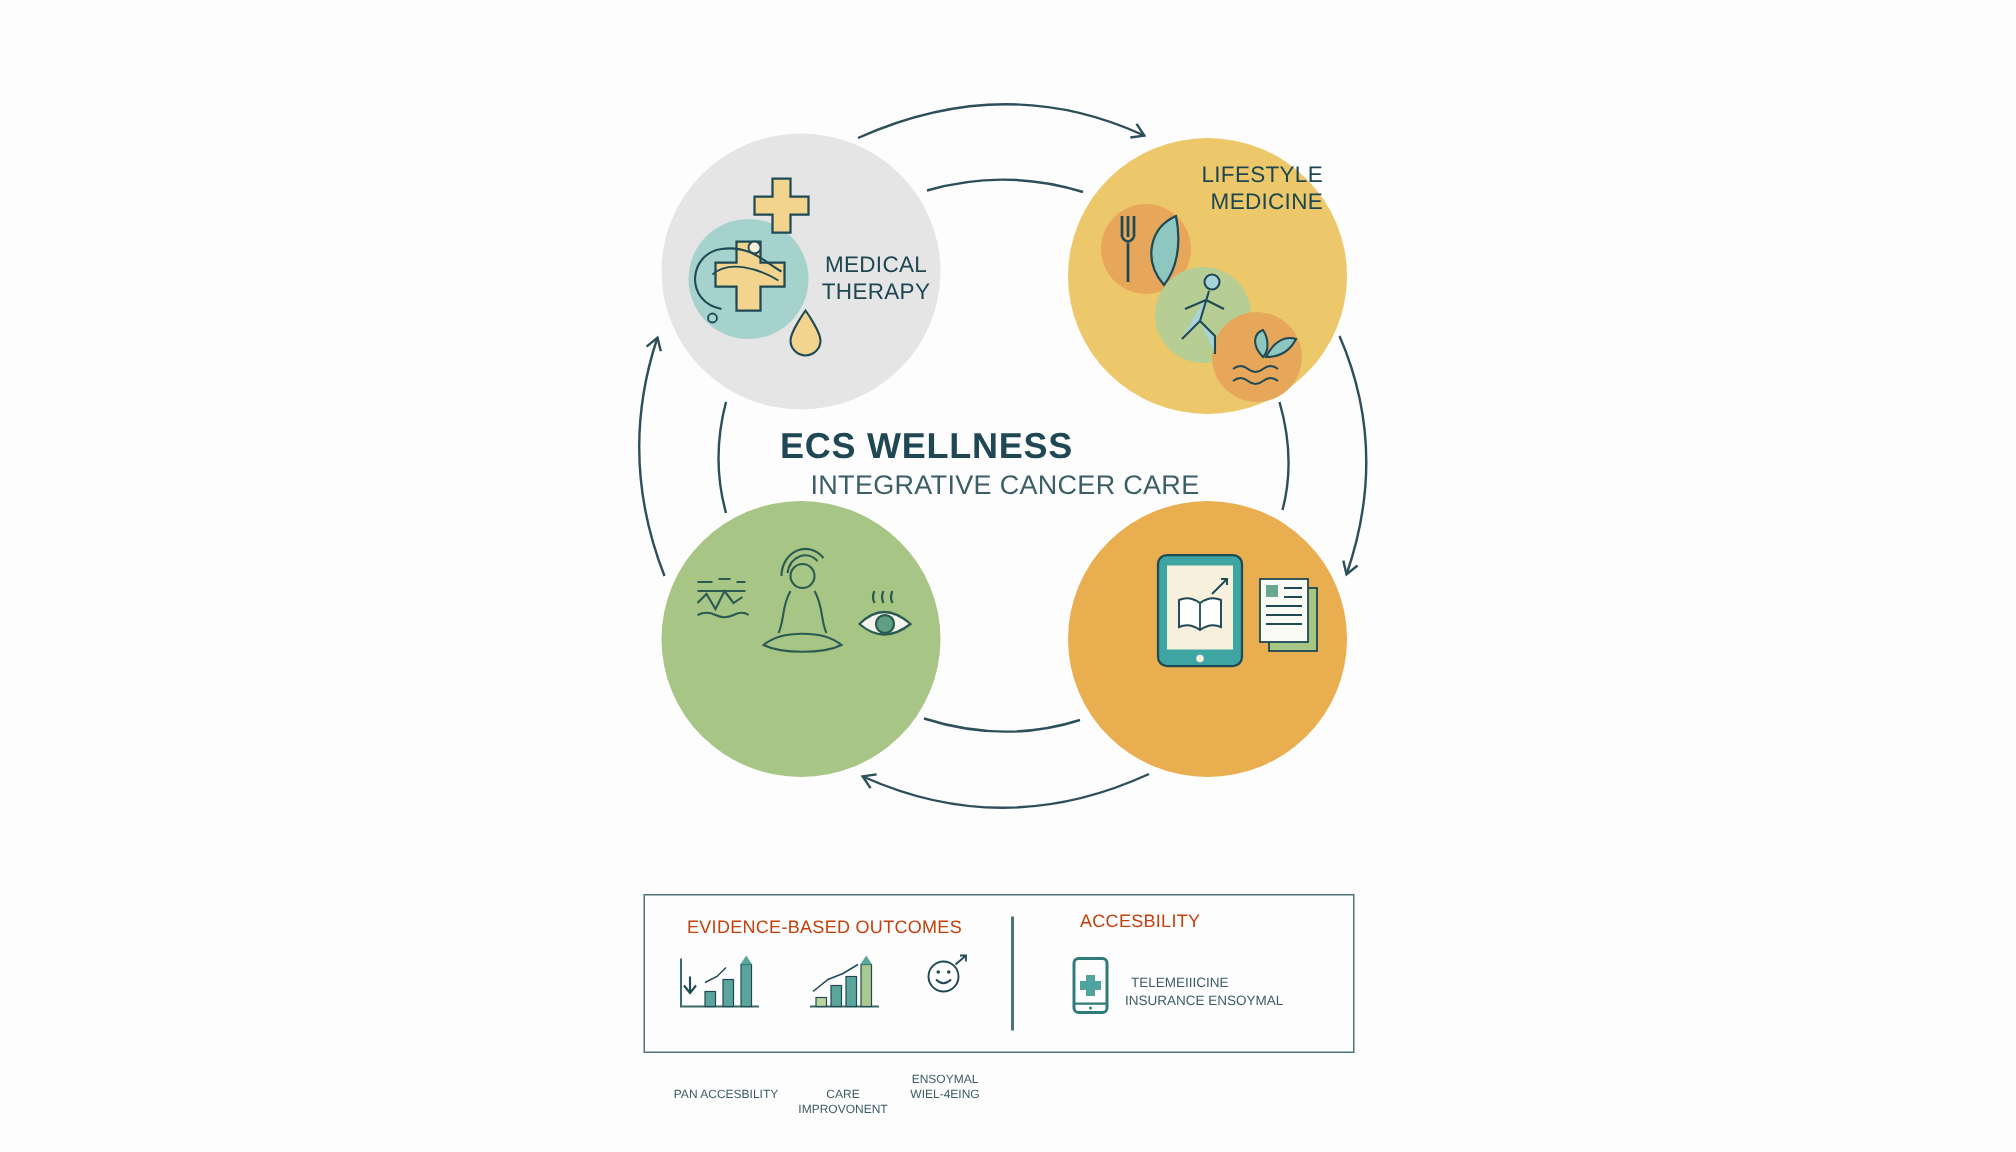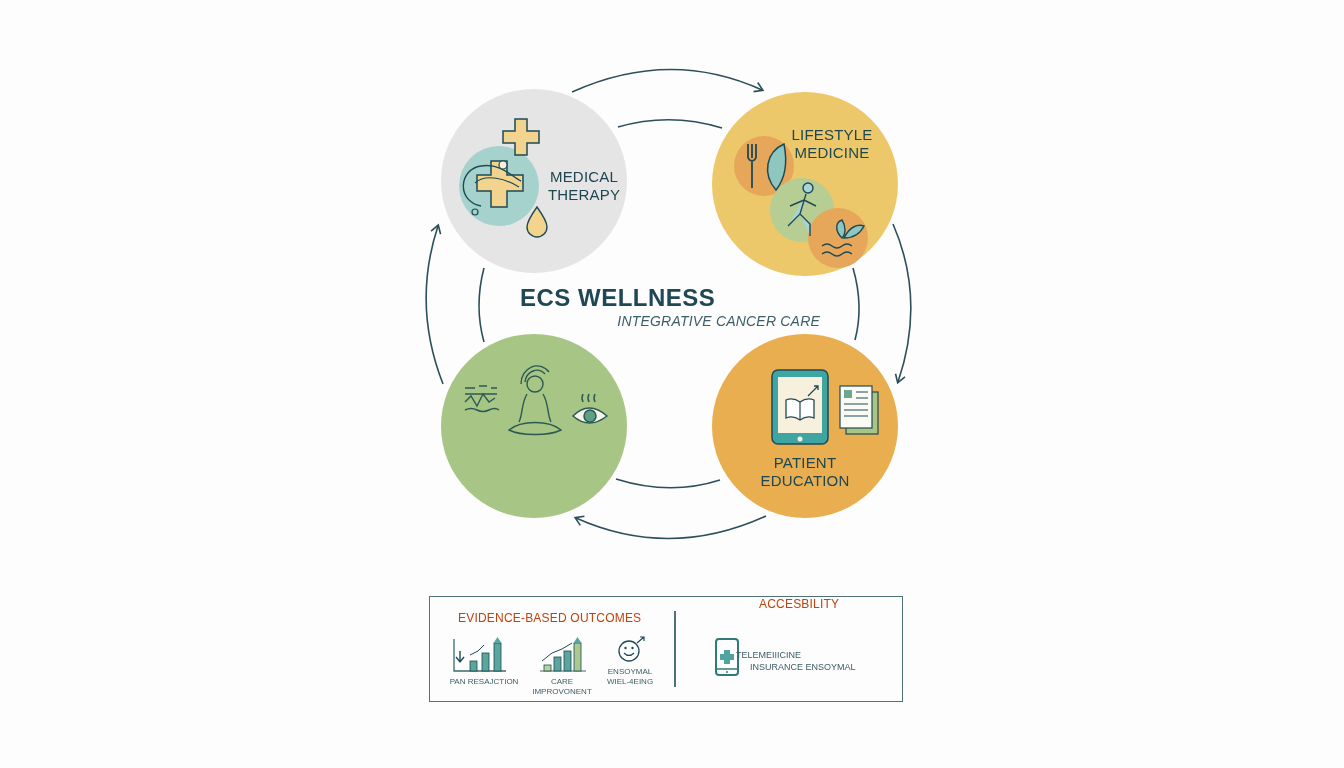--- a/index.html
+++ b/index.html
@@ -15,30 +15,30 @@
   .node-label {
     position:absolute; text-align:center; font-weight:400; color:#1d4651;
     font-size:15px; line-height:18px; letter-spacing:0.2px; text-transform:uppercase;
     white-space:pre-line;
   }
   .center-title {
     position:absolute; left:520px; top:284px; width:300px; text-align:left;
     font-size:24px; font-weight:700; color:#204854; letter-spacing:0.5px;
   }
   .center-sub {
-    position:absolute; left:520px; top:313px; width:300px; text-align:right;
-    font-size:14px; color:#3b5e67; letter-spacing:0.2px;font-style:italic;
+    position:absolute; left:520px; top:313px; width:300px; text-align:center;
+    font-size:18px; color:#3b5e67; letter-spacing:0.2px;
   }
   .panel {
     position:absolute; left:429px; top:596px; width:474px; height:106px;
     border:1.5px solid #4f7278; box-sizing:border-box; background:#fdfdfd;
   }
   .panel-divider { position:absolute; left:244px; top:14px; width:1.5px; height:76px; background:#4f7278; }
   .panel-h { position:absolute; font-size:12px; color:#c2410c; letter-spacing:0.2px; }
-  .outcome-label { position:absolute; font-size:8px; color:#3c5d64; text-align:center; line-height:10px; white-space:pre-line; }
+  .outcome-label { position:absolute; font-size:8px; color:#3c5d64; text-align:center; line-height:10px; white-space:pre-line;margin-top:48px; }
   .access-label { position:absolute; font-size:9px; color:#3c5d64; line-height:12px; }
 </style>
 </head>
 <body>
 
 <svg class="cycle" width="1344" height="768">
   <defs>
     <marker id="ah" markerWidth="12" markerHeight="12" refX="8" refY="6" orient="auto" markerUnits="userSpaceOnUse">
       <path d="M1,1 L9,6 L1,11" fill="none" stroke="#2c4f5a" stroke-width="1.6"></path>
     </marker>
@@ -70,21 +70,21 @@
     <path d="M24,72 C35,62 55,68 68,76" fill="none" stroke="#1f4a55" stroke-width="1.2"></path>
     <circle cx="52" cy="54" r="4" fill="#f6f0dc" stroke="#1f4a55" stroke-width="1.2"></circle>
     <circle cx="24" cy="101" r="3" fill="none" stroke="#1f4a55" stroke-width="1.2"></circle>
     <path d="M86,96 C86,96 76,110 76,116 a10,10 0 0 0 20,0 C96,110 86,96 86,96z" fill="#f2d48e" stroke="#1f4a55" stroke-width="1.4"></path>
   </svg>
   <div class="node-label" style="left:98px;top:79px;width:90px;">MEDICAL
 THERAPY</div>
 </div>
 
 <div class="node" style="left:712px;top:92px;width:186px;height:184px;background:#ecc86a;">
-  <div class="node-label" style="left:70px;top:34px;width:100px;">LIFESTYLE
+  <div class="node-label" style="left:70px;top:16px;width:100px;text-align:right;">LIFESTYLE
 MEDICINE</div>
   <svg class="abs" style="left:14px;top:42px" width="150" height="140" viewBox="0 0 150 140">
     <circle cx="38" cy="32" r="30" fill="#e7a75a"></circle>
     <circle cx="76" cy="76" r="32" fill="#b6cd94"></circle>
     <circle cx="112" cy="104" r="30" fill="#e7a75a"></circle>
     <g>
       <path d="M22,10 v14 M26,10 v14 M30,10 v14 M22,24 q4,6 8,0 M26,28 v26" fill="none" stroke="#1f4a55" stroke-width="1.8"></path>
       <path d="M50,56 C36,40 40,18 58,10 C62,30 58,46 50,56z" fill="#8ec6c0" stroke="#1f4a55" stroke-width="1.5"></path>
     </g>
     <g fill="#a7d4d8" stroke="#1f4a55" stroke-width="1.4">
@@ -130,40 +130,38 @@
       <path d="M30,34 v18" stroke="#1f4a55" stroke-width="1.2"></path>
       <path d="M38,28 l10,-10 M44,18 h4 v4" fill="none" stroke="#1f4a55" stroke-width="1.3"></path>
     </g>
     <g>
       <rect x="76" y="24" width="32" height="42" fill="#a7c585" stroke="#1f4a55" stroke-width="1.2"></rect>
       <rect x="70" y="18" width="32" height="42" fill="#fbfbf6" stroke="#1f4a55" stroke-width="1.2"></rect>
       <rect x="74" y="22" width="8" height="8" fill="#6aa88f"></rect>
       <path d="M86,24 h12 M86,30 h12 M74,36 h24 M74,42 h24 M74,48 h24" stroke="#1f4a55" stroke-width="1.2"></path>
     </g>
   </svg>
-  <div class="node-label" style="left:28px;top:120px;width:130px;">PATIENT
-EDUCATION</div>
 </div>
 
 <div class="center-title">ECS WELLNESS</div>
 <div class="center-sub">INTEGRATIVE CANCER CARE</div>
 
 <div class="panel">
   <div class="panel-h" style="left:28px;top:14px;">EVIDENCE-BASED OUTCOMES</div>
 
   <svg class="abs" style="left:22px;top:38px" width="56" height="40" viewBox="0 0 56 40">
     <path d="M2,4 V36 H54" fill="none" stroke="#3c6a6a" stroke-width="1.3"></path>
     <path d="M8,16 v10 M4,22 l4,5 l4,-5" fill="none" stroke="#1f4a55" stroke-width="1.4"></path>
     <rect x="18" y="26" width="7" height="10" fill="#5aa69d" stroke="#1f4a55" stroke-width="0.8"></rect>
     <rect x="30" y="18" width="7" height="18" fill="#5aa69d" stroke="#1f4a55" stroke-width="0.8"></rect>
     <rect x="42" y="8" width="7" height="28" fill="#5aa69d" stroke="#1f4a55" stroke-width="0.8"></rect>
     <path d="M45.5,2 l-4,6 h8z" fill="#5aa69d"></path>
     <path d="M18,20 l8,-4 l6,-6" fill="none" stroke="#1f4a55" stroke-width="1"></path>
   </svg>
-  <div class="outcome-label" style="left:14px;top:80px;width:80px;">PAN RESAJCTION</div>
+  <div class="outcome-label" style="left:14px;top:80px;width:80px;">PAN ACCESBILITY</div>
 
   <svg class="abs" style="left:108px;top:38px" width="50" height="40" viewBox="0 0 50 40">
     <path d="M2,36 H48" stroke="#3c6a6a" stroke-width="1.2"></path>
     <rect x="6" y="30" width="7" height="6" fill="#b9d39a" stroke="#1f4a55" stroke-width="0.8"></rect>
     <rect x="16" y="22" width="7" height="14" fill="#5aa69d" stroke="#1f4a55" stroke-width="0.8"></rect>
     <rect x="26" y="16" width="7" height="20" fill="#5aa69d" stroke="#1f4a55" stroke-width="0.8"></rect>
     <rect x="36" y="8" width="7" height="28" fill="#a9c98e" stroke="#1f4a55" stroke-width="0.8"></rect>
     <path d="M39.5,2 l-4,6 h8z" fill="#5aa69d"></path>
     <path d="M4,26 l10,-8 l10,-4 l10,-6" fill="none" stroke="#1f4a55" stroke-width="1"></path>
   </svg>
@@ -174,22 +172,22 @@
     <circle cx="9.5" cy="13" r="1.2" fill="#1f4a55"></circle>
     <circle cx="16.5" cy="13" r="1.2" fill="#1f4a55"></circle>
     <path d="M8,18 q5,5 10,0" fill="none" stroke="#1f4a55" stroke-width="1.2"></path>
     <path d="M21,8 l7,-6 M24,2 h4 v4" fill="none" stroke="#1f4a55" stroke-width="1.2"></path>
   </svg>
   <div class="outcome-label" style="left:170px;top:70px;width:60px;">ENSOYMAL
 WIEL-4EING</div>
 
   <div class="panel-divider"></div>
 
-  <div class="panel-h" style="left:290px;top:0;margin-left:39px;">ACCESBILITY</div>
+  <div class="panel-h" style="left:290px;top:10px;">ACCESBILITY</div>
   <svg class="abs" style="left:284px;top:40px" width="26" height="40" viewBox="0 0 26 40">
     <rect x="2" y="2" width="22" height="36" rx="3" fill="#fdfdfd" stroke="#2e7b7a" stroke-width="2"></rect>
     <path d="M2,32 h22" stroke="#2e7b7a" stroke-width="1.5"></path>
     <circle cx="13" cy="35" r="1" fill="#2e7b7a"></circle>
     <path d="M10,13 h6 v4 h4 v6 h-4 v4 h-6 v-4 h-4 v-6 h4z" fill="#4fa49e"></path>
   </svg>
-  <div class="access-label" style="left:306px;top:52px;">TELEMEIIICINE</div>
+  <div class="access-label" style="left:324px;top:52px;">TELEMEIIICINE</div>
   <div class="access-label" style="left:320px;top:64px;">INSURANCE ENSOYMAL</div>
 </div>
 
 </body></html>

